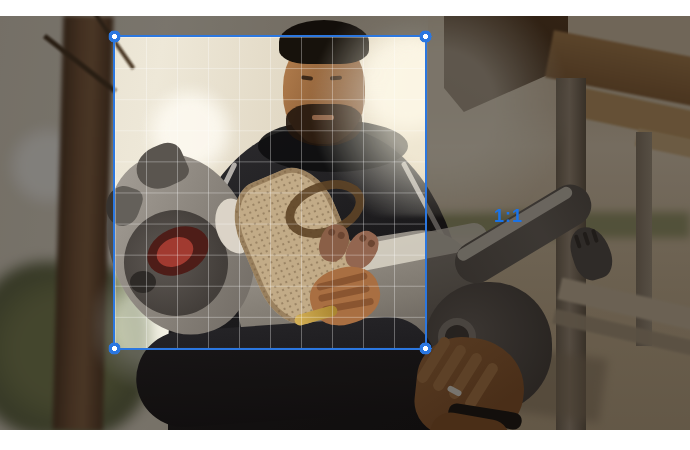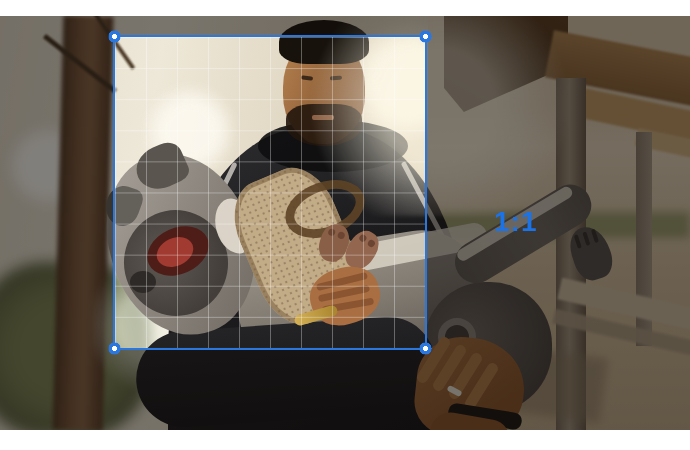--- a/index.html
+++ b/index.html
@@ -117,21 +117,21 @@
   #crop{position:absolute;left:113px;top:19px;width:314px;height:315px;box-sizing:border-box;
     border:2px solid var(--accent,#2b77e0);
     box-shadow:0 0 0 1500px var(--dim,rgba(16,12,9,.52));
     background-image:
       linear-gradient(to right, var(--grid,rgba(255,255,255,.32)) 1px, transparent 1px),
       linear-gradient(to bottom, var(--grid,rgba(255,255,255,.32)) 1px, transparent 1px);
     background-size:10% 10%;}
   .handle{position:absolute;width:13px;height:13px;border-radius:50%;
     background:radial-gradient(circle,#fff 0 2.6px,var(--accent,#2b77e0) 2.6px 6px,rgba(43,119,224,.3) 6px 6.4px,transparent 6.6px);}
   .h-tl{left:-7px;top:-7px;}.h-tr{right:-7px;top:-7px;}.h-bl{left:-7px;bottom:-7px;}.h-br{right:-7px;bottom:-7px;}
-  #ratio{position:absolute;left:494px;top:190px;font-size:28px;font-weight:bold;letter-spacing:1px;
+  #ratio{position:absolute;left:494px;top:190px;font-size:18px;font-weight:bold;letter-spacing:1px;
     color:var(--label,#1a73e8);}
 </style>
 </head>
 <body>
 
 <div id="app">
   <div id="photo">
 
     <div class="s base"></div>
     <div class="s bokeh"></div>

